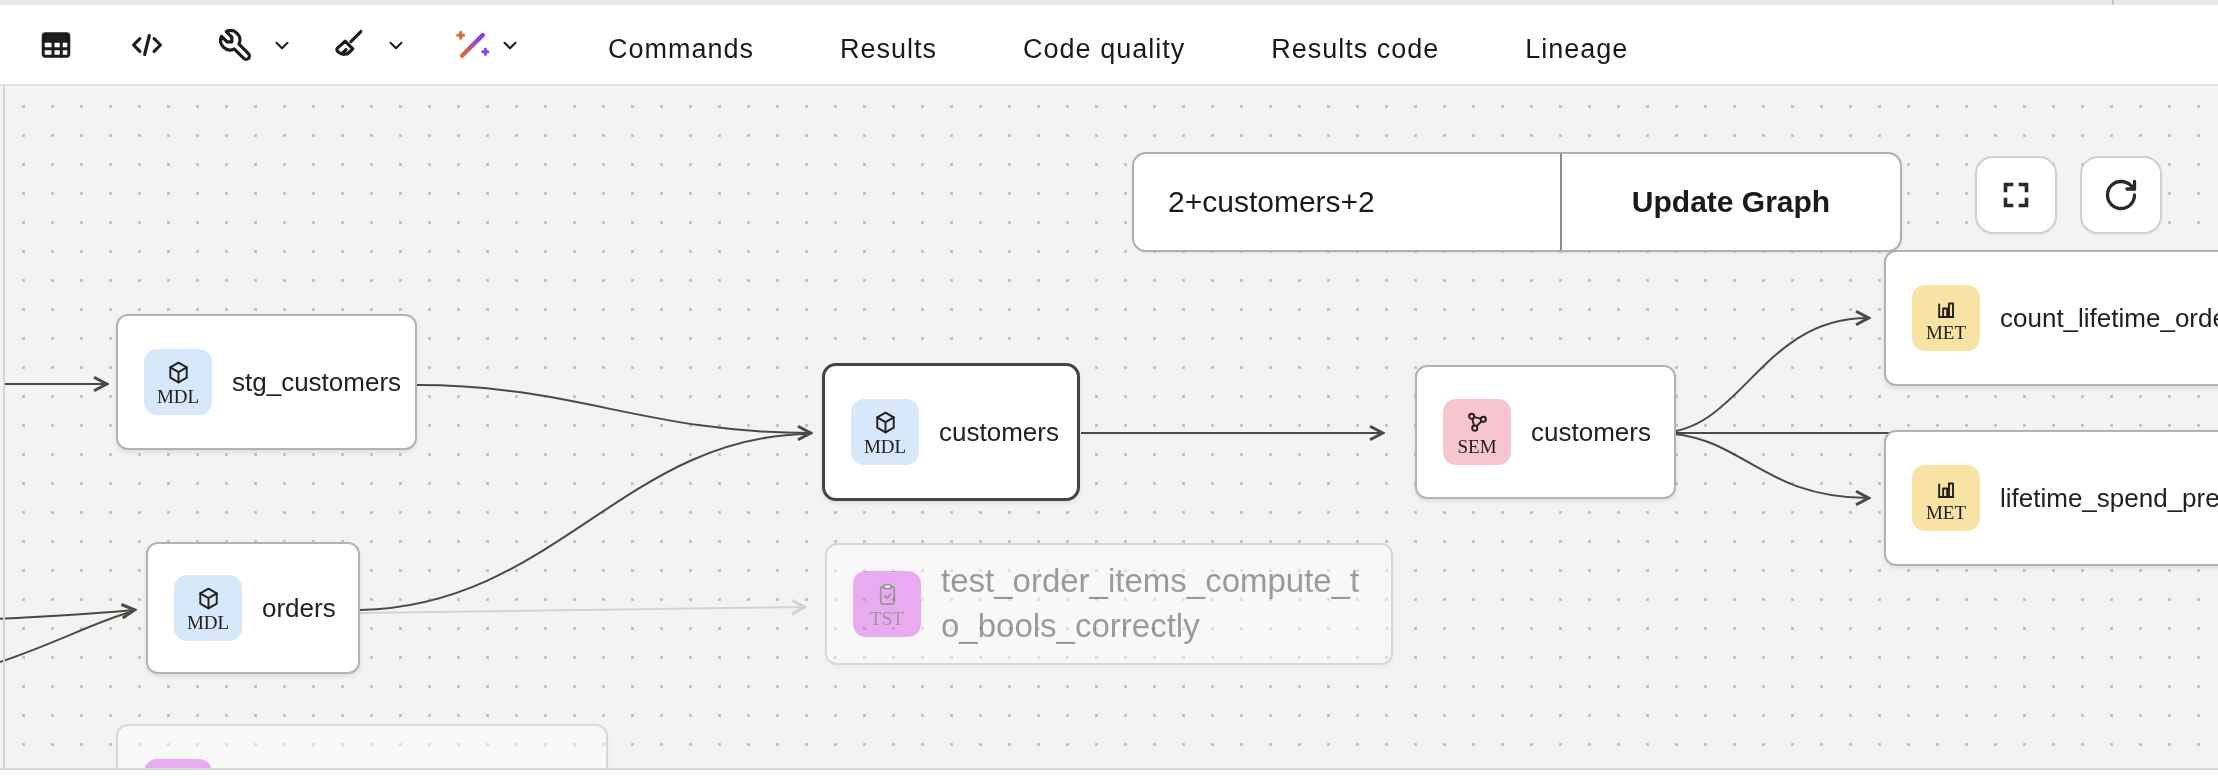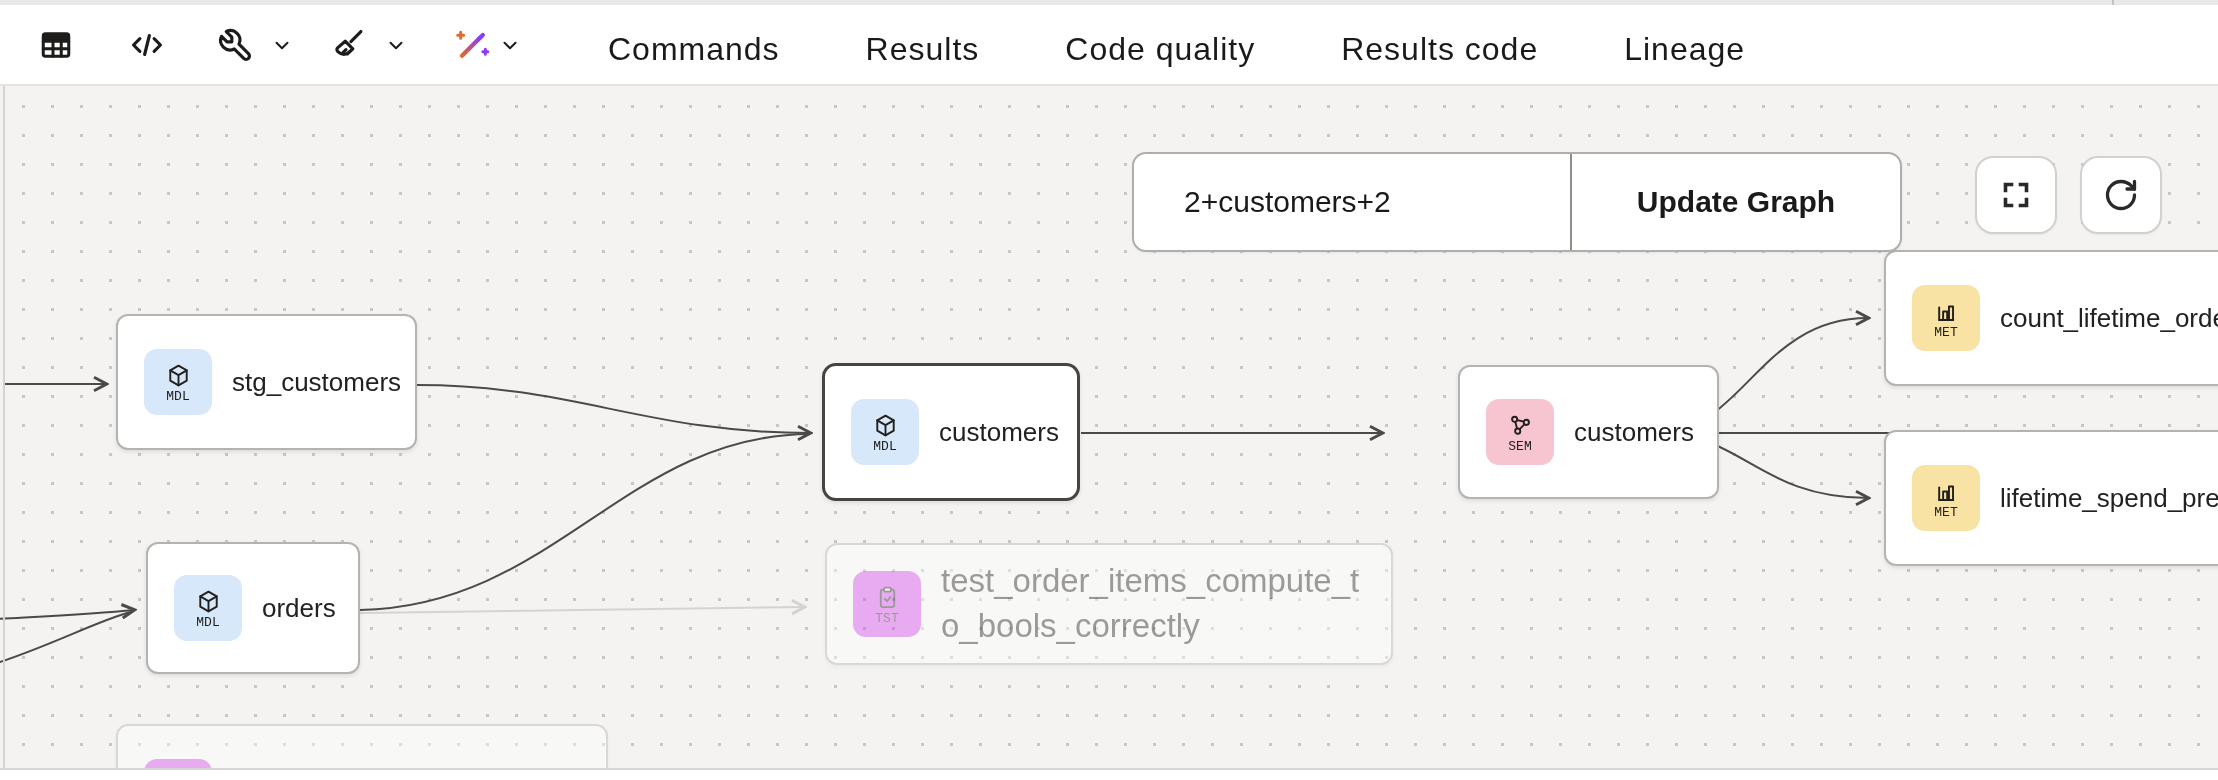--- a/index.html
+++ b/index.html
@@ -7,57 +7,57 @@
        font-family:"Liberation Sans",sans-serif;color:#1d1c1a;}
   
   .top-strip{position:absolute;top:0;left:0;width:2218px;height:5px;background:#e9e8e6;}
   .strip-divider{position:absolute;left:2112px;top:0;width:2px;height:5px;background:#c2c1be;}
   
   .toolbar{position:absolute;top:5px;left:0;width:2218px;height:79px;background:#fff;
            border-bottom:2px solid #e3e2e0;}
   .tb-btn{position:absolute;top:50%;transform:translateY(-50%);display:flex;align-items:center;cursor:pointer;}
   .tb-btn svg{display:block;}
   .tabs{position:absolute;left:608px;top:0;height:79px;display:flex;gap:86px;}
-  .tab{display:flex;align-items:center;height:89px;position:relative;font-size:32px;
+  .tab{display:flex;align-items:center;height:89px;position:relative;font-size:27px;
        letter-spacing:1px;color:#1b1a19;white-space:nowrap;cursor:pointer;}
   .tab.active::after{content:"";position:absolute;left:-40px;right:-38px;bottom:0;height:6px;
        background:#8b8884;}
   
   .canvas{position:absolute;top:86px;left:0;width:2218px;height:682px;background:#f4f3f1;overflow:hidden;
     background-image:radial-gradient(circle,#c7c6c3 1.7px,transparent 1.8px);
     background-size:29px 29px;background-position:9px 6px;}
   .canvas-left-border{position:absolute;left:3px;top:0;height:682px;width:2px;background:#d4d3d0;}
   .edges{position:absolute;top:0;left:0;}
   
   .node{position:absolute;background:#fff;border:2px solid #b5b3af;border-radius:12px;
         box-shadow:0 2px 4px rgba(30,28,25,.10);display:flex;align-items:center;
         padding:0 26px;gap:20px;box-sizing:border-box;cursor:pointer;}
   .node.selected{border:3.5px solid #454441;border-radius:14px;}
   .node.faded{opacity:.42;}
   .badge{width:68px;height:66px;border-radius:13px;display:flex;flex-direction:column;
          align-items:center;justify-content:center;flex:0 0 auto;}
   .badge svg{display:block;}
-  .badge-label{font-size:13px;font-family:Liberation Mono, monospace;color:#21201e;margin-top:1px;line-height:1;}
+  .badge-label{font-size:19px;font-family:Liberation Serif, serif;color:#21201e;margin-top:1px;line-height:1;}
   .badge-mdl{background:#d8e8fb;} .badge-sem{background:#f6c5d0;}
   .badge-met{background:#f8e2a4;} .badge-tst{background:#d946ef;}
   .node-label{font-size:26px;color:#222120;white-space:nowrap;}
   .node-label.wrap{white-space:normal;width:432px;line-height:1.35;overflow-wrap:anywhere;font-size:33px;}
   .n-stg{left:116px;top:228px;width:301px;height:136px;}
   .n-orders{left:146px;top:456px;width:214px;height:132px;}
   .n-orders .badge{margin-top:0;}
   .n-cust-mdl{left:822px;top:277px;width:258px;height:138px;}
-  .n-cust-sem{left:1458px;top:279px;width:261px;height:134px;}
+  .n-cust-sem{left:1415px;top:279px;width:261px;height:134px;}
   .n-met1{left:1884px;top:164px;width:380px;height:136px;}
   .n-met2{left:1884px;top:344px;width:380px;height:136px;}
   .n-test{left:825px;top:457px;width:568px;height:122px;}
   .n-partial{left:116px;top:638px;width:492px;height:136px;}
   
   .filter-group{position:absolute;left:1132px;top:66px;width:770px;height:100px;background:#fff;
       border:2px solid #b0aeaa;border-radius:14px;display:flex;box-sizing:border-box;
-      box-shadow:0 1px 3px rgba(0,0,0,.06);padding-left:16px;}
+      box-shadow:0 1px 3px rgba(0,0,0,.06);}
   .filter-input{flex:1;border:none;outline:none;background:transparent;font-size:30px;
       font-family:"Liberation Sans",sans-serif;color:#1b1a19;padding:0 0 0 34px;}
   .update-btn{width:340px;border:none;border-left:2px solid #8f8d89;background:transparent;
       font-family:"Liberation Sans",sans-serif;font-size:30px;font-weight:700;color:#1b1a19;
       display:flex;align-items:center;justify-content:center;cursor:pointer;}
   .icon-btn{position:absolute;width:82px;height:78px;background:#fff;border:2px solid #d2d1ce;
       border-radius:18px;display:flex;align-items:center;justify-content:center;cursor:pointer;
       box-sizing:border-box;box-shadow:0 1px 2px rgba(0,0,0,.05);}
   .btn-fit{left:1975px;top:70px;} .btn-refresh{left:2080px;top:70px;}
   

